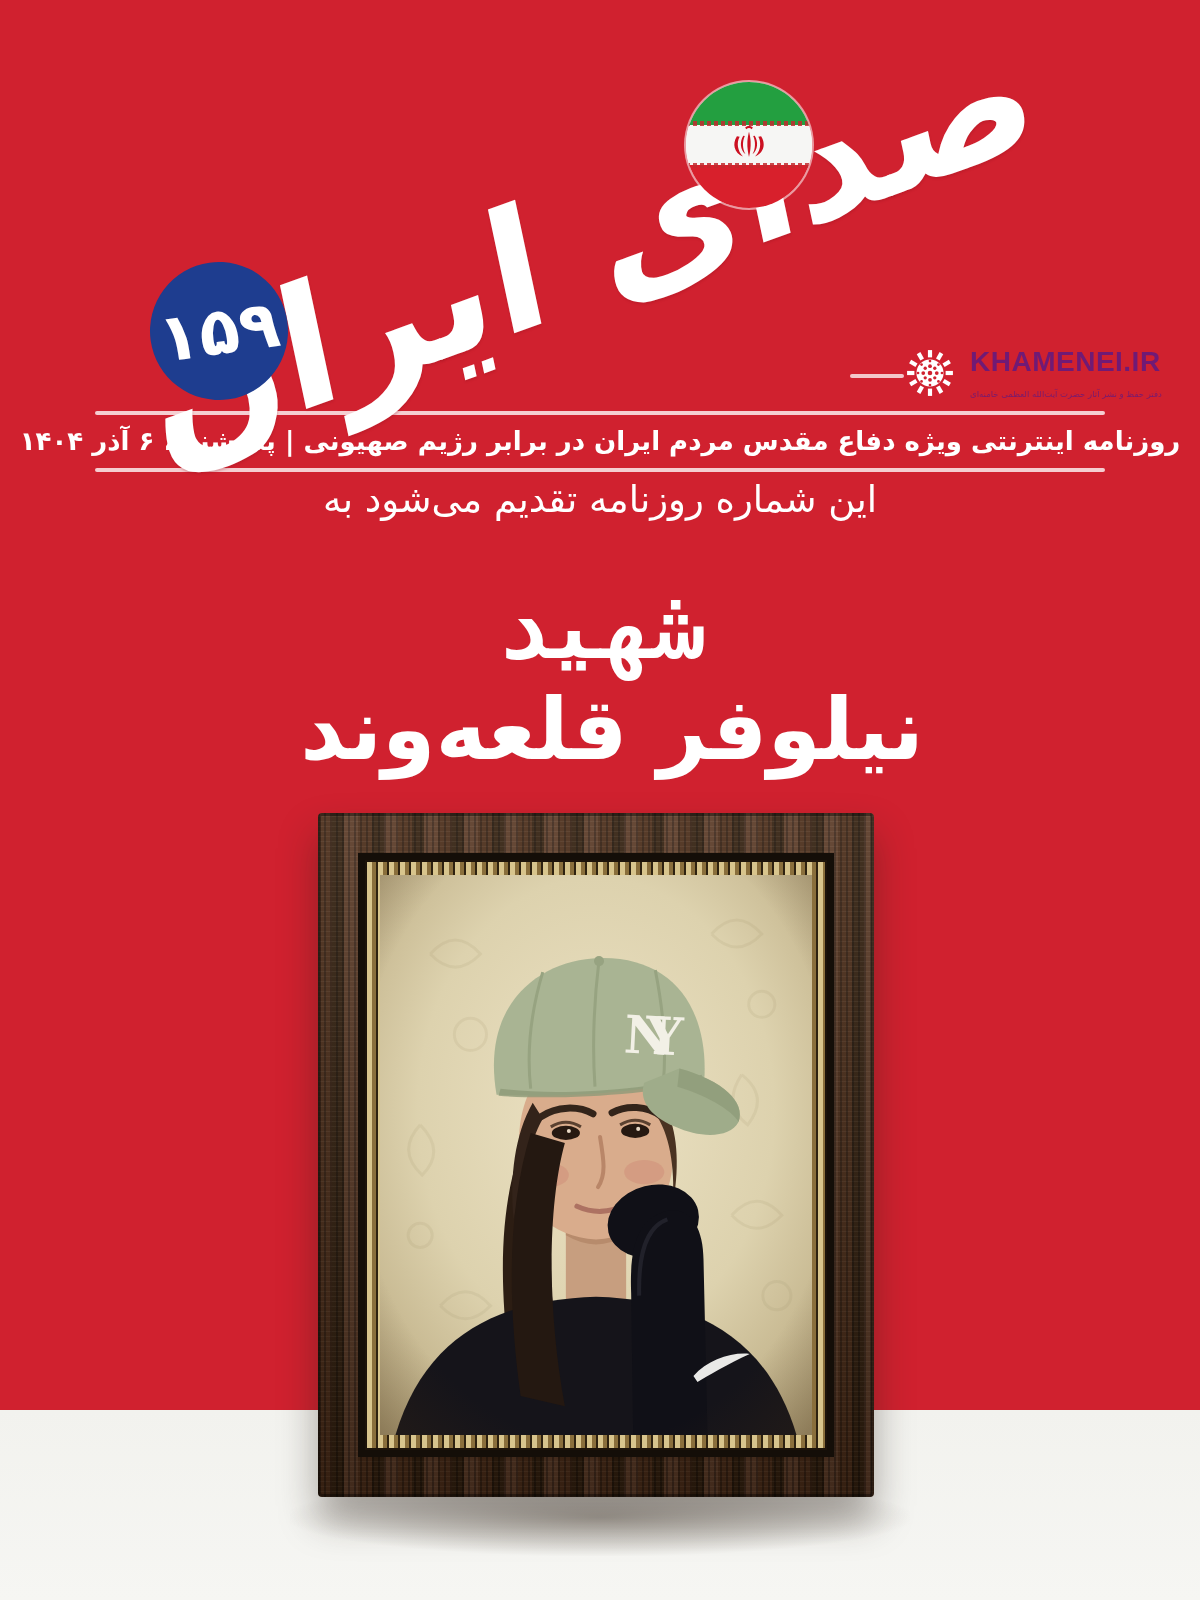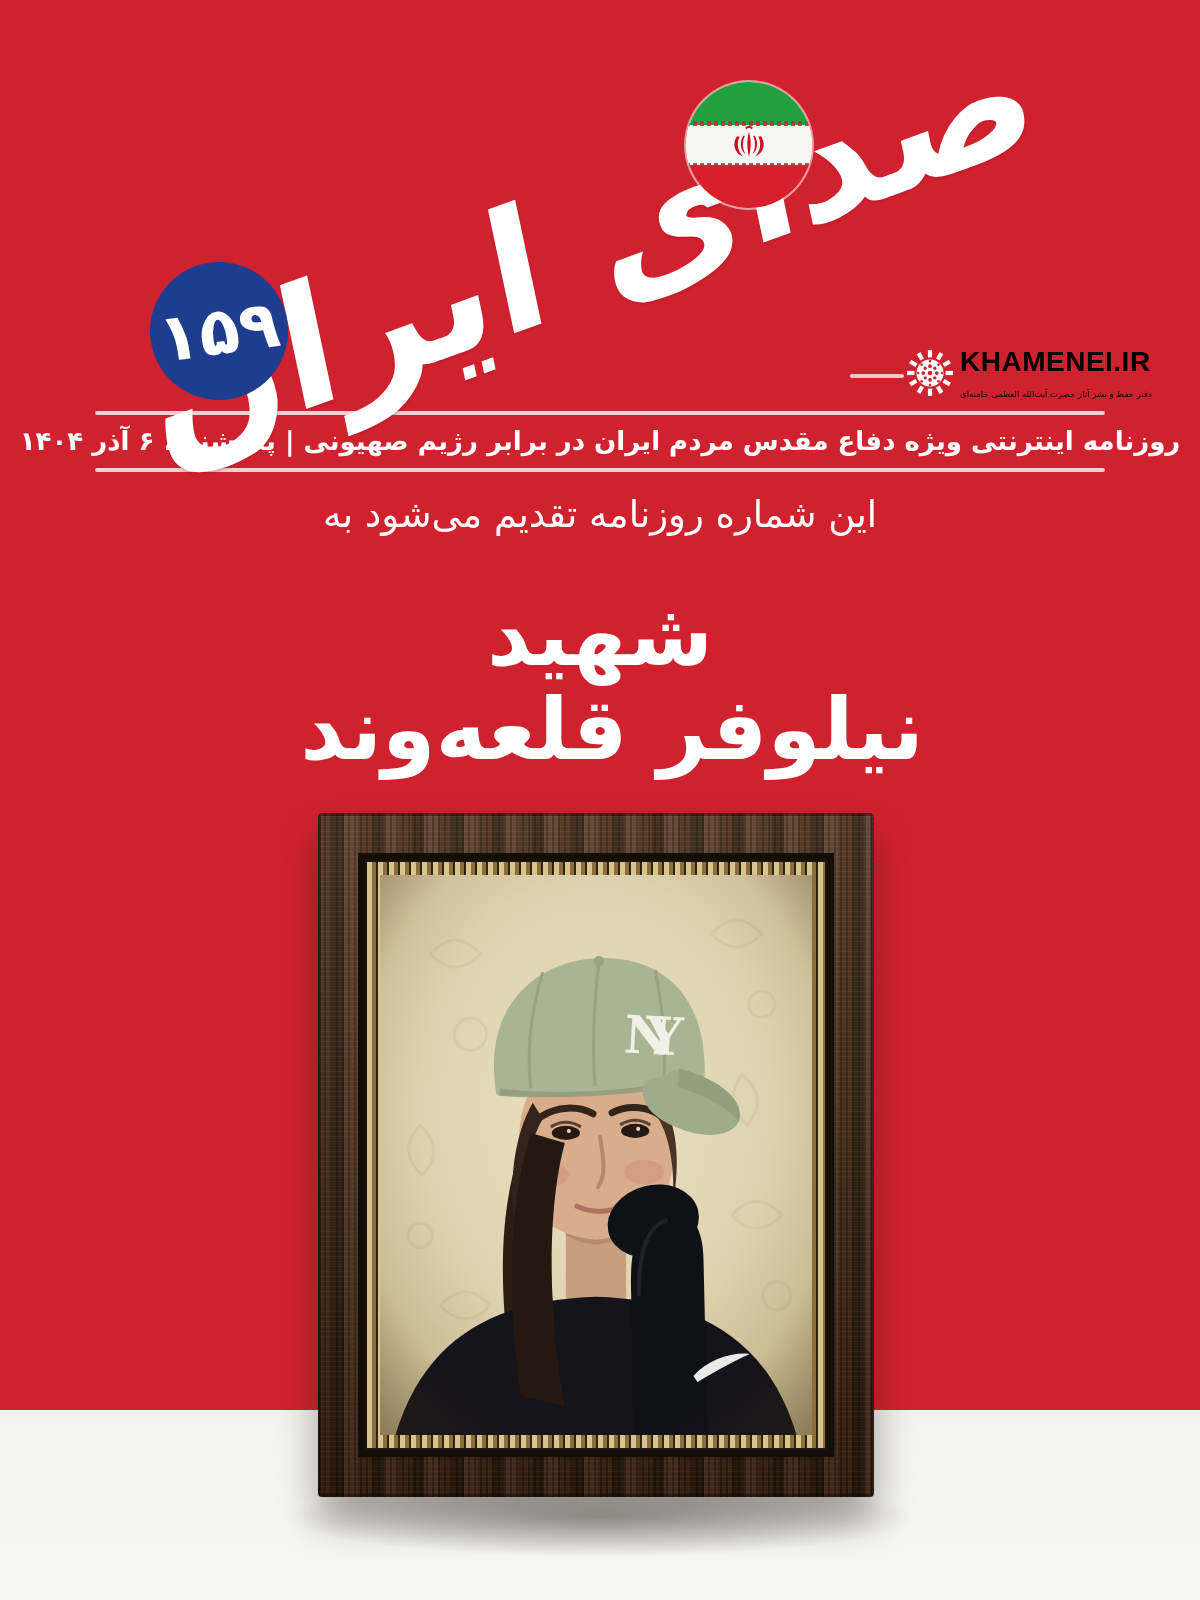--- a/index.html
+++ b/index.html
@@ -58,21 +58,21 @@
     transform:translate(-50%,-50%);
   }
 
   
   .kh-dash{
     position:absolute;left:850px;top:374px;width:54px;height:4px;
     background:rgba(255,255,255,.75);border-radius:2px;z-index:4;
   }
   .kh-logo{
     position:absolute;left:905px;top:344px;height:58px;
-    display:flex;align-items:center;gap:5px;color:#000000;z-index:4;
+    display:flex;align-items:center;gap:15px;color:#701a75;z-index:4;
   }
   .kh-icon{width:50px;height:50px;flex:0 0 auto;}
   .kh-texts{display:flex;flex-direction:column;align-items:flex-start;}
   .kh-wordmark{
     font-family:"Liberation Sans",sans-serif;font-weight:bold;
     font-size:28px;letter-spacing:.5px;line-height:1;
   }
   .kh-office{
     direction:rtl;font-size:8.5px;opacity:.92;margin-top:13px;
     align-self:stretch;text-align:center;white-space:nowrap;
@@ -87,28 +87,28 @@
   .rule.bottom{top:468px;}
   .tagline{
     position:absolute;left:60px;top:417px;width:1080px;height:48px;
     display:flex;align-items:center;justify-content:center;
     direction:rtl;color:#ffffff;font-weight:bold;font-size:26px;
     white-space:nowrap;z-index:3;
   }
 
   
   .dedication-intro{
-    position:absolute;left:100px;top:493px;width:1000px;
+    position:absolute;left:100px;top:478px;width:1000px;
     text-align:center;direction:rtl;color:#ffffff;
     font-size:37px;font-weight:normal;
   }
   .dedication-title{
     position:absolute;left:100px;top:588px;width:1000px;
     text-align:center;direction:rtl;color:#ffffff;
-    font-size:86px;font-weight:bold;line-height:1.1;
+    font-size:86px;font-weight:bold;line-height:1.1;font-family:Liberation Mono, monospace;
   }
   .dedication-name{
     position:absolute;left:62px;top:682px;width:1100px;
     text-align:center;direction:rtl;color:#ffffff;
     font-size:86px;font-weight:bold;line-height:1.1;
   }
 
   
   .frame{
     position:absolute;left:318px;top:813px;width:556px;height:684px;

